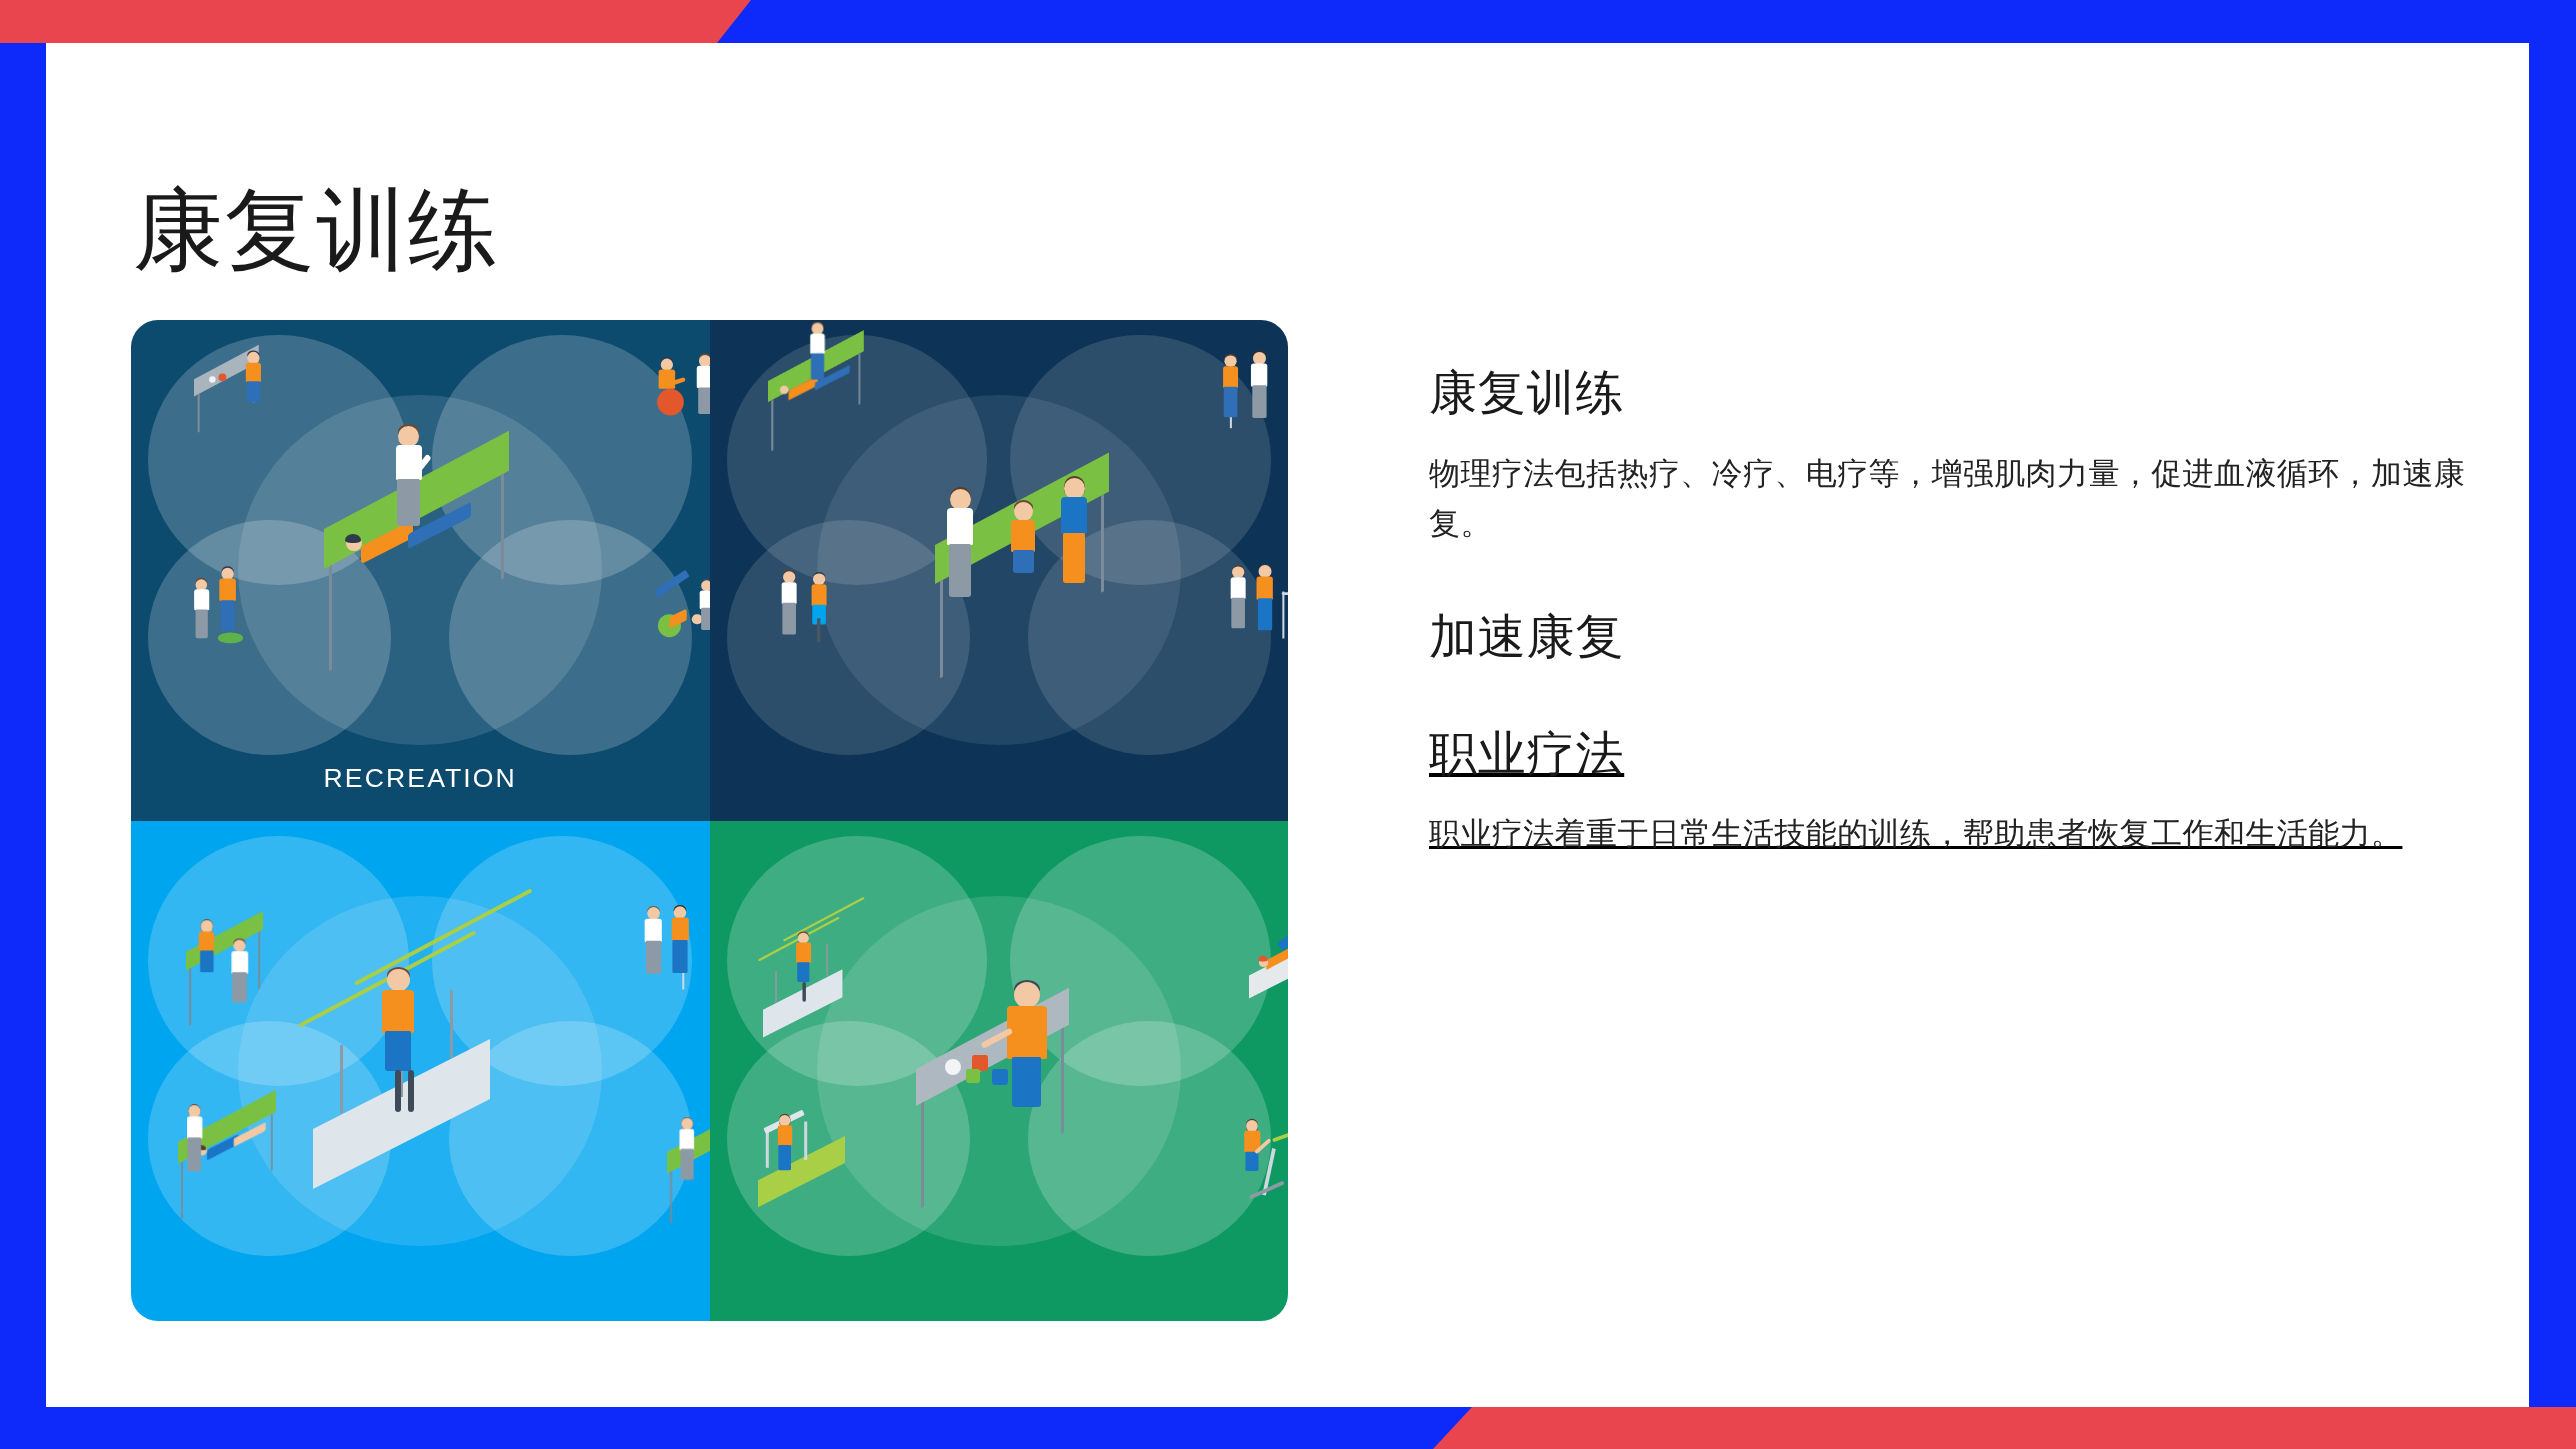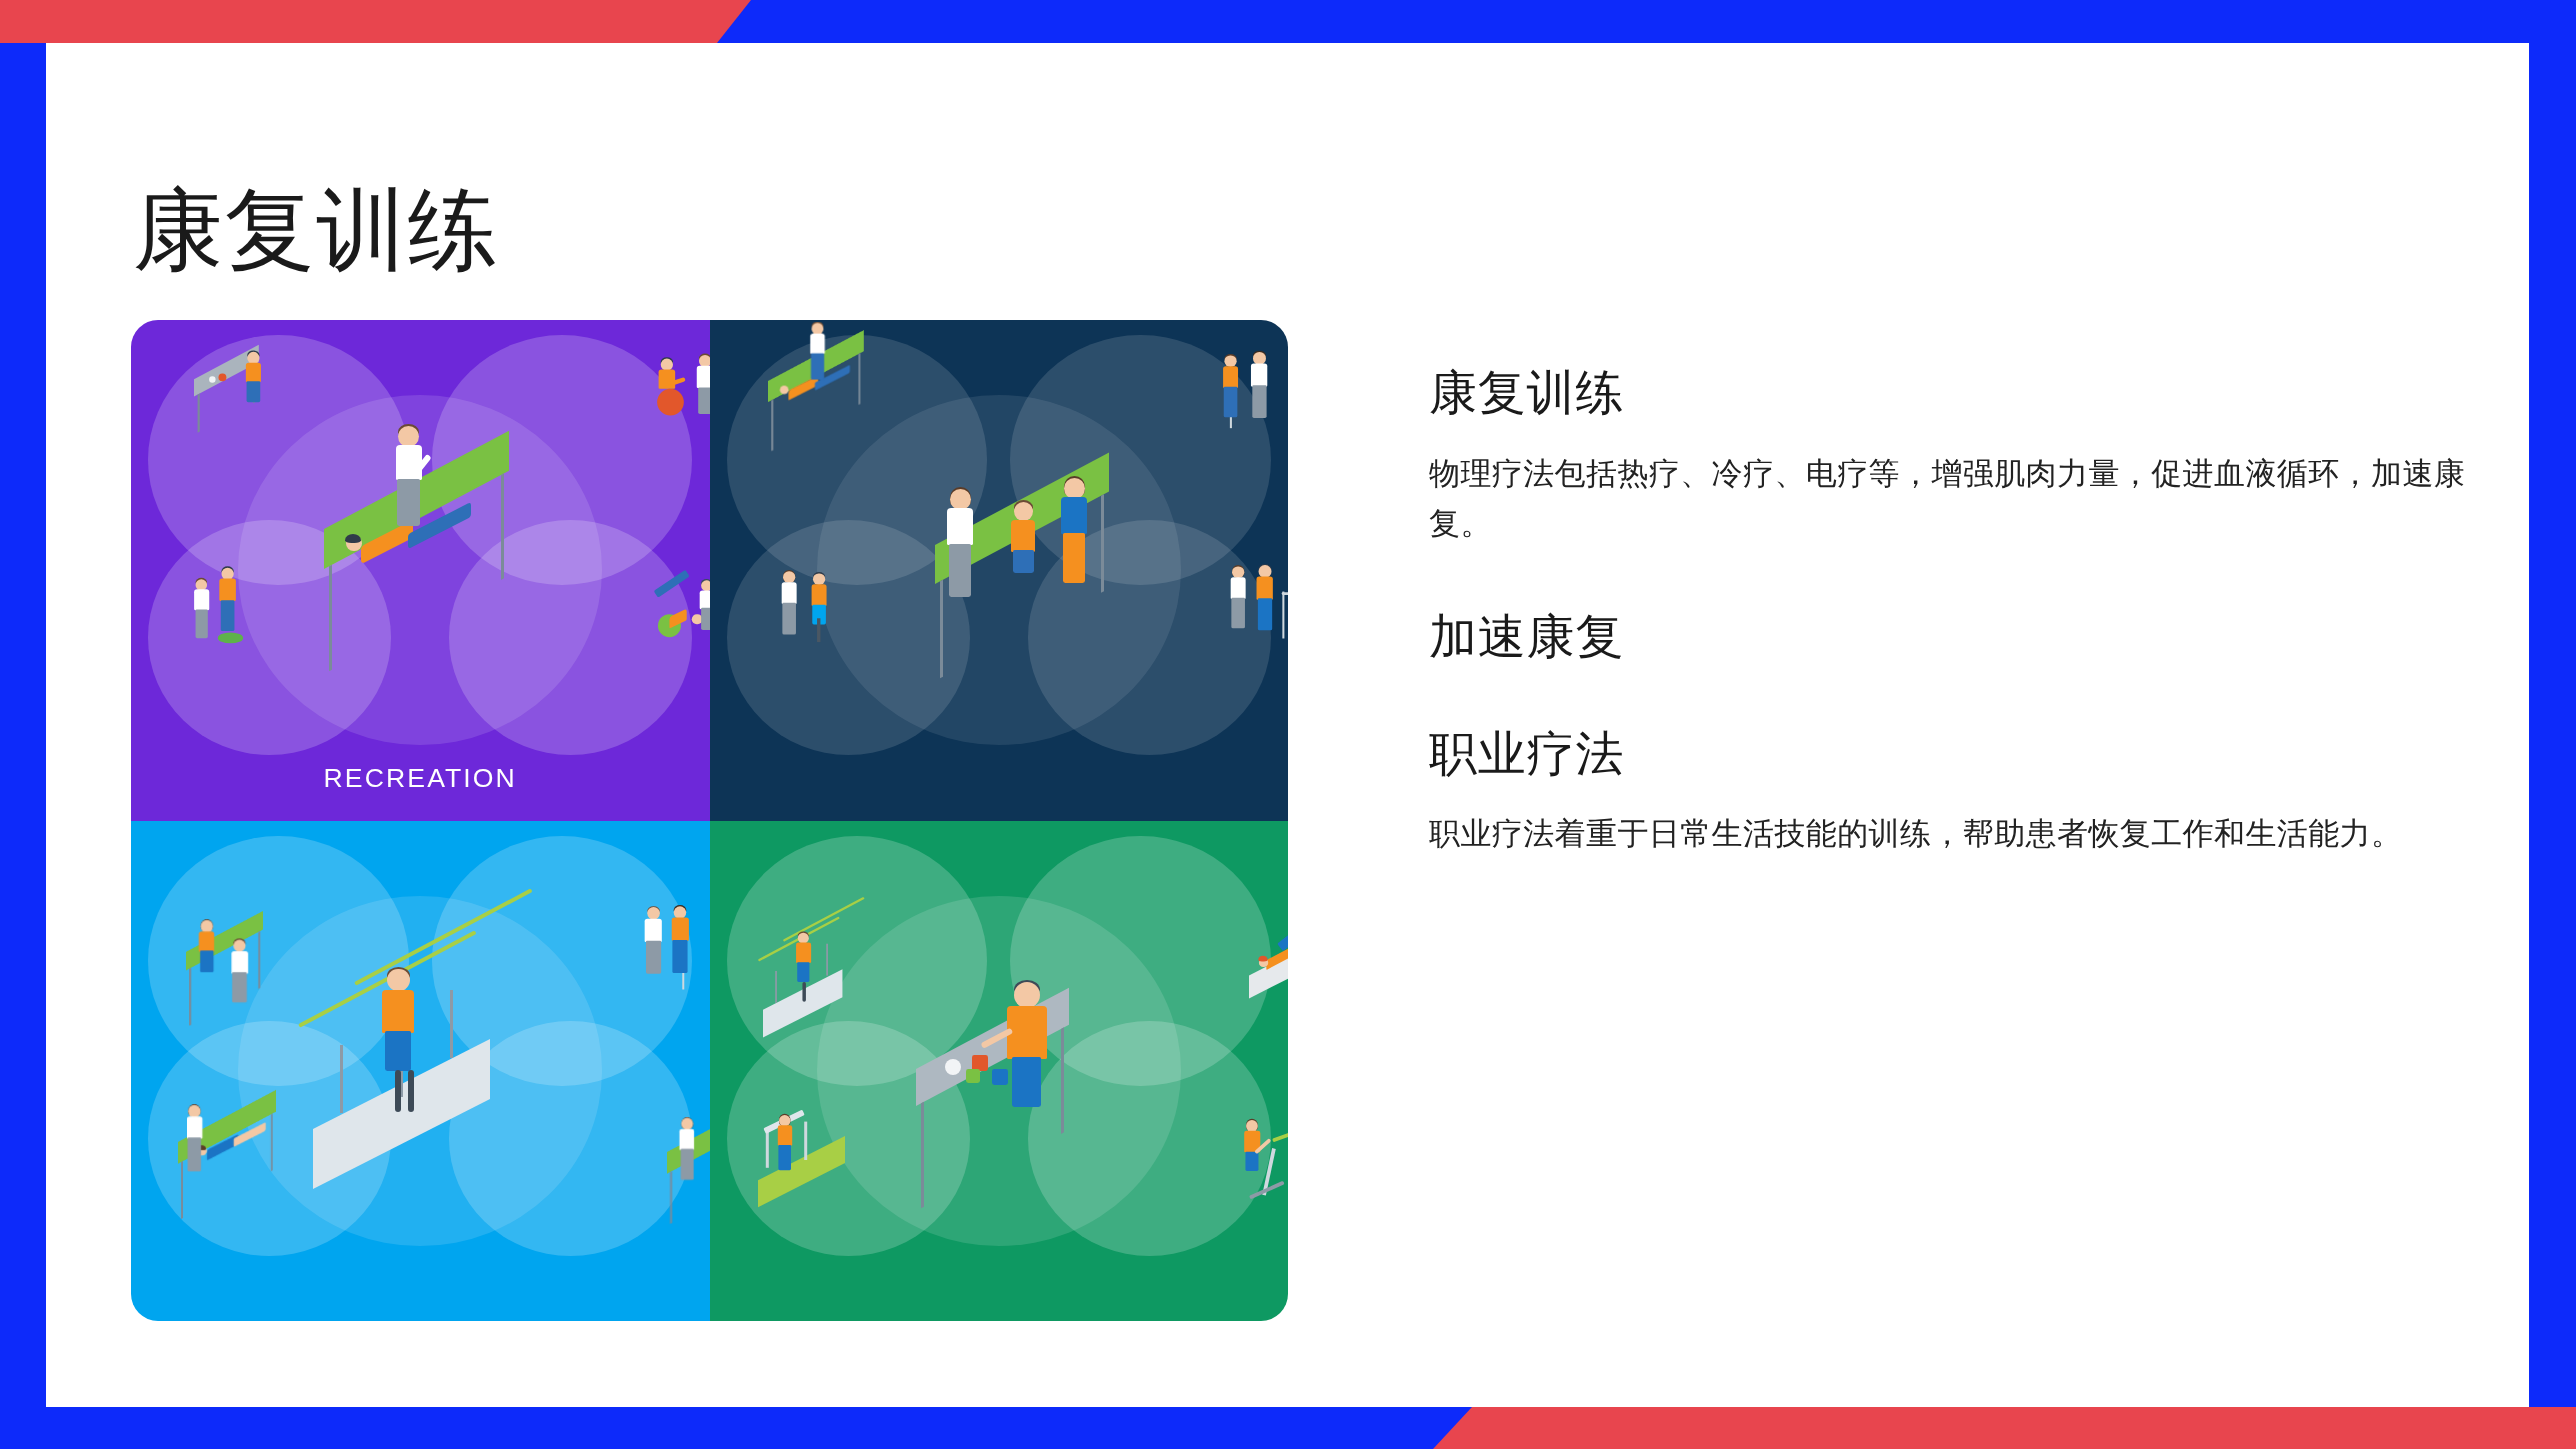--- a/index.html
+++ b/index.html
@@ -152,21 +152,21 @@
     border-radius:2.4px;transform:rotate(var(--r,-28deg));
     transform-origin:left center;
   }
   .post{position:absolute;width:3.2px;background:#8d9aa6;}
 
   
   #content-column{
     position:absolute;left:1383px;top:322px;width:1055px;
   }
   .section{margin-bottom:60px;}
-  .section:last-child{margin-bottom:0;}
+  .section:last-child{margin-bottom:0;text-decoration:underline;}
   .section-heading{
     font-size:48px;
     color:#1a1a1a;
     line-height:1.18;
     margin:0 0 27px 0;
     font-weight:400;
     letter-spacing:0.8px;
   }
   .section-body{
     font-size:31px;
@@ -190,21 +190,21 @@
 <div id="band-bottom">
   <div id="band-bottom-red"></div>
 </div>
 
 <div id="slide-card">
 
   <h1 id="page-title">康复训练</h1>
 
   <div id="illustration">
 
-    <div class="quad" style="background:#6d28d9;">
+    <div class="quad" style="background:#0c4a6e;">
       <div class="blobs">
         <div class="blob center"></div>
         <div class="blob tl"></div>
         <div class="blob tr"></div>
         <div class="blob bl"></div>
         <div class="blob br"></div>
       </div>
 
       <div class="scene" style="left:193px;top:145px;">
         <div class="iso-table" style="--w:185px;--h:40px;--c:#7ac143;--leg:105px;left:0;top:64px;"></div>

